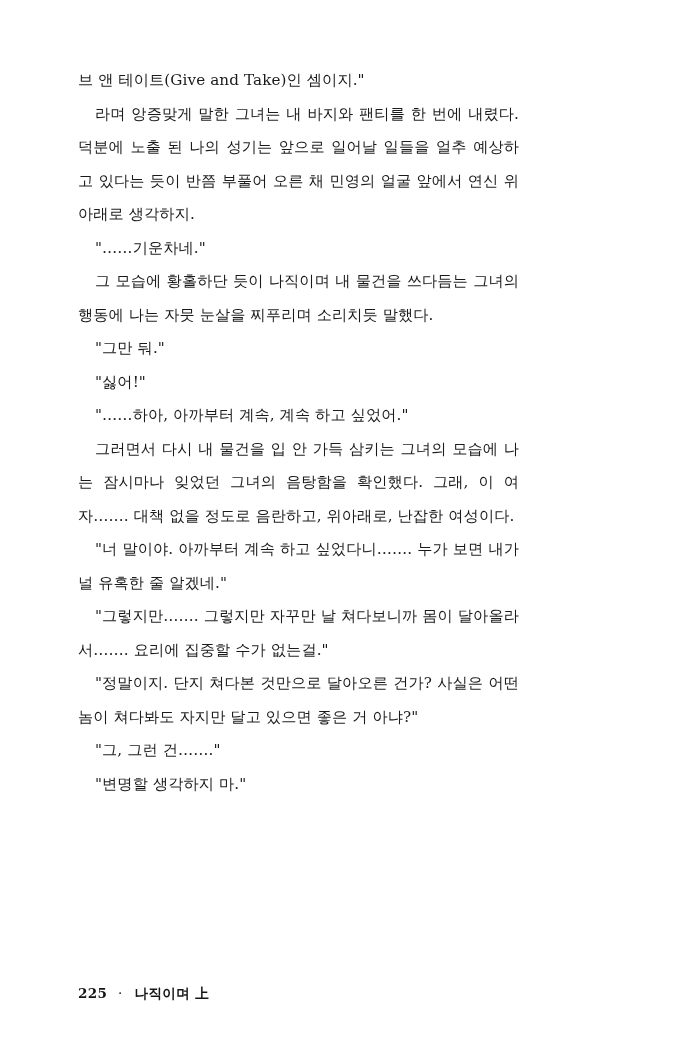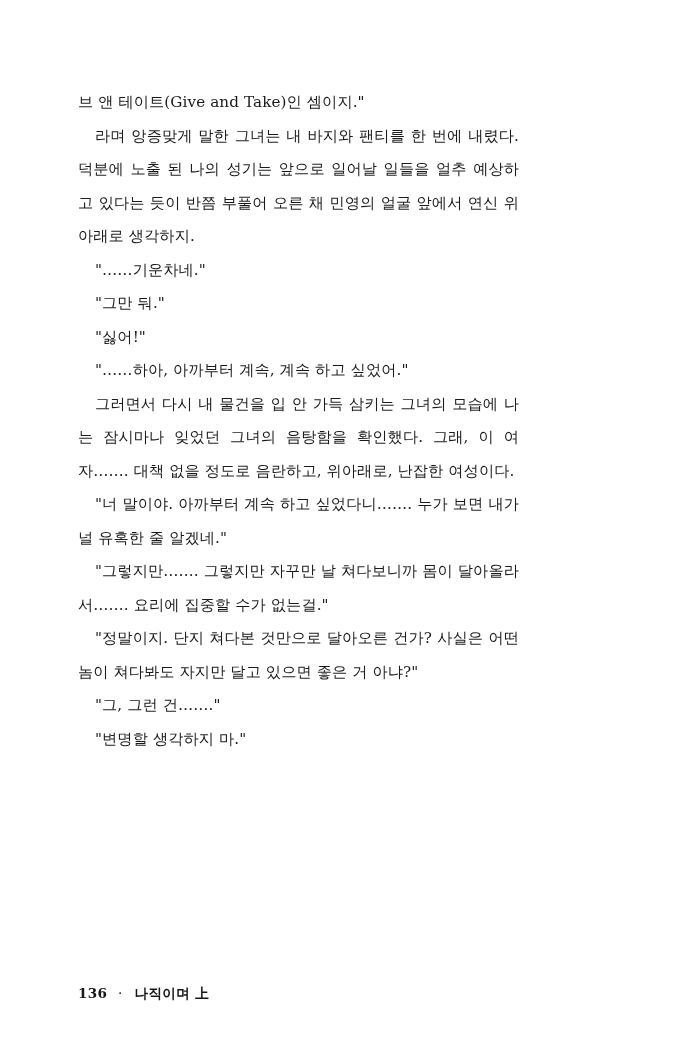--- a/index.html
+++ b/index.html
@@ -15,21 +15,21 @@
     color: #111111;
     overflow: hidden;
   }
   .page {
     position: absolute;
     left: 0;
     top: 0;
     width: 597px;
     height: 1050px;
     box-sizing: border-box;
-    padding: 86px 78px 0 78px;
+    padding: 64px 78px 0 78px;
   }
   .body-text {
     font-size: 15.2px;
     line-height: 33.5px;
     text-align: justify;
     text-justify: inter-character;
     letter-spacing: 0.1px;
     color: #1a1a1a;
   }
   .para {
@@ -65,29 +65,30 @@
   }
 </style>
 </head>
 <body>
 
 <div class="page">
   <div class="body-text">
     <p class="para noindent">브 앤 테이트(Give and Take)인 셈이지."</p>
     <p class="para indent">라며 앙증맞게 말한 그녀는 내 바지와 팬티를 한 번에 내렸다. 덕분에 노출 된 나의 성기는 앞으로 일어날 일들을 얼추 예상하고 있다는 듯이 반쯤 부풀어 오른 채 민영의 얼굴 앞에서 연신 위아래로 생각하지.</p>
     <p class="para indent">"……기운차네."</p>
+    <p class="para indent">그 모습에 황홀하단 듯이 나직이며 내 물건을 쓰다듬는 그녀의 행동에 나는 자뭇 눈살을 찌푸리며 소리치듯 말했다.</p>
     <p class="para indent">"그만 둬."</p>
     <p class="para indent">"싫어!"</p>
     <p class="para indent">"……하아, 아까부터 계속, 계속 하고 싶었어."</p>
     <p class="para indent">그러면서 다시 내 물건을 입 안 가득 삼키는 그녀의 모습에 나는 잠시마나 잊었던 그녀의 음탕함을 확인했다. 그래, 이 여자……. 대책 없을 정도로 음란하고, 위아래로, 난잡한 여성이다.</p>
     <p class="para indent">"너 말이야. 아까부터 계속 하고 싶었다니……. 누가 보면 내가 널 유혹한 줄 알겠네."</p>
     <p class="para indent">"그렇지만……. 그렇지만 자꾸만 날 쳐다보니까 몸이 달아올라서……. 요리에 집중할 수가 없는걸."</p>
     <p class="para indent">"정말이지. 단지 쳐다본 것만으로 달아오른 건가? 사실은 어떤 놈이 쳐다봐도 자지만 달고 있으면 좋은 거 아냐?"</p>
     <p class="para indent">"그, 그런 건……."</p>
     <p class="para indent">"변명할 생각하지 마."</p>
   </div>
 
   <div class="footer">
-    <span class="pagenum">136</span>
+    <span class="pagenum">225</span>
     <span class="dot">·</span>
     <span class="bookname">나직이며 上</span>
   </div>
 </div>
 
 </body></html>

